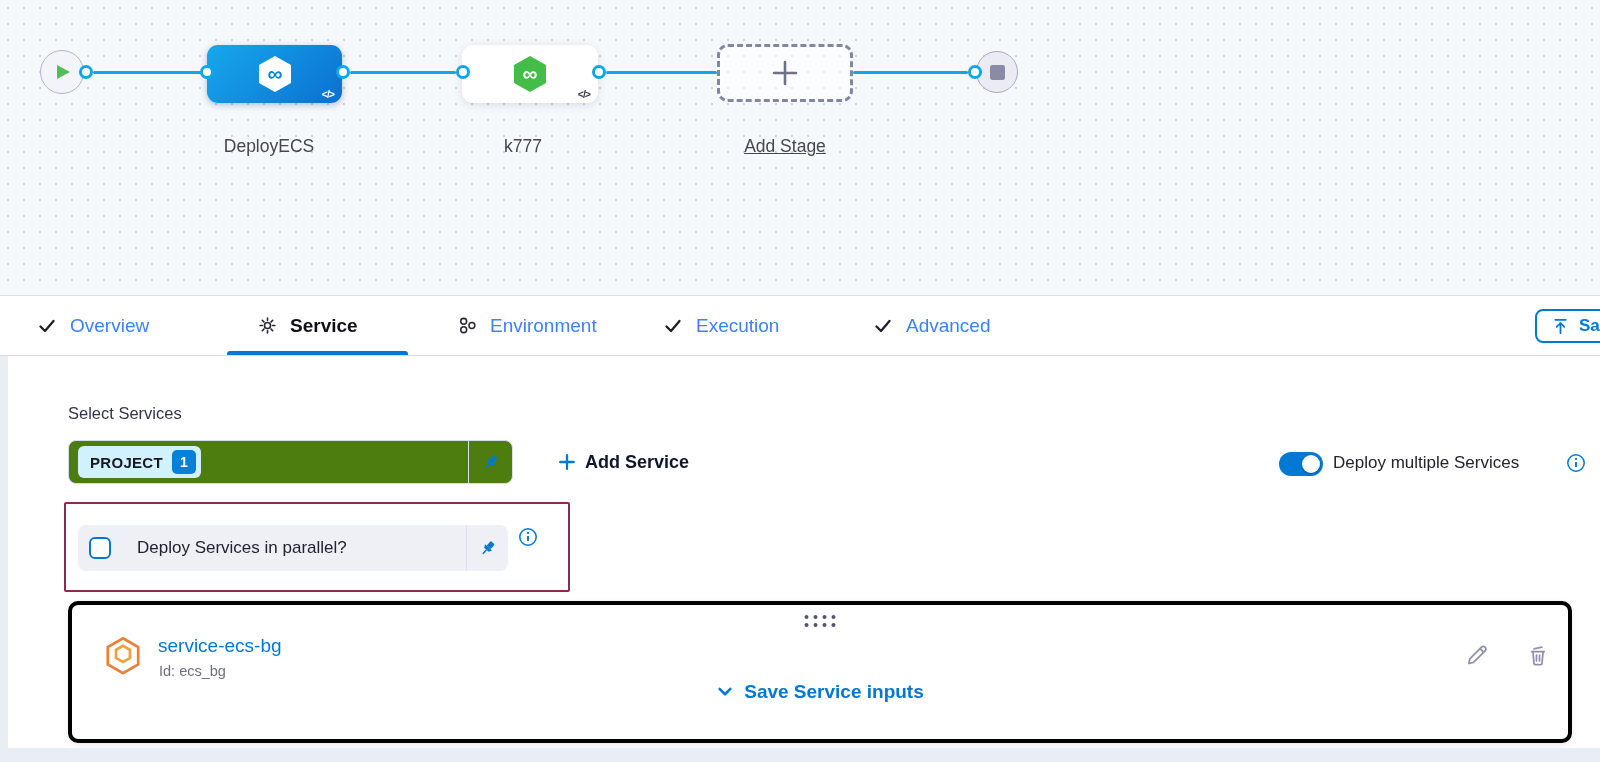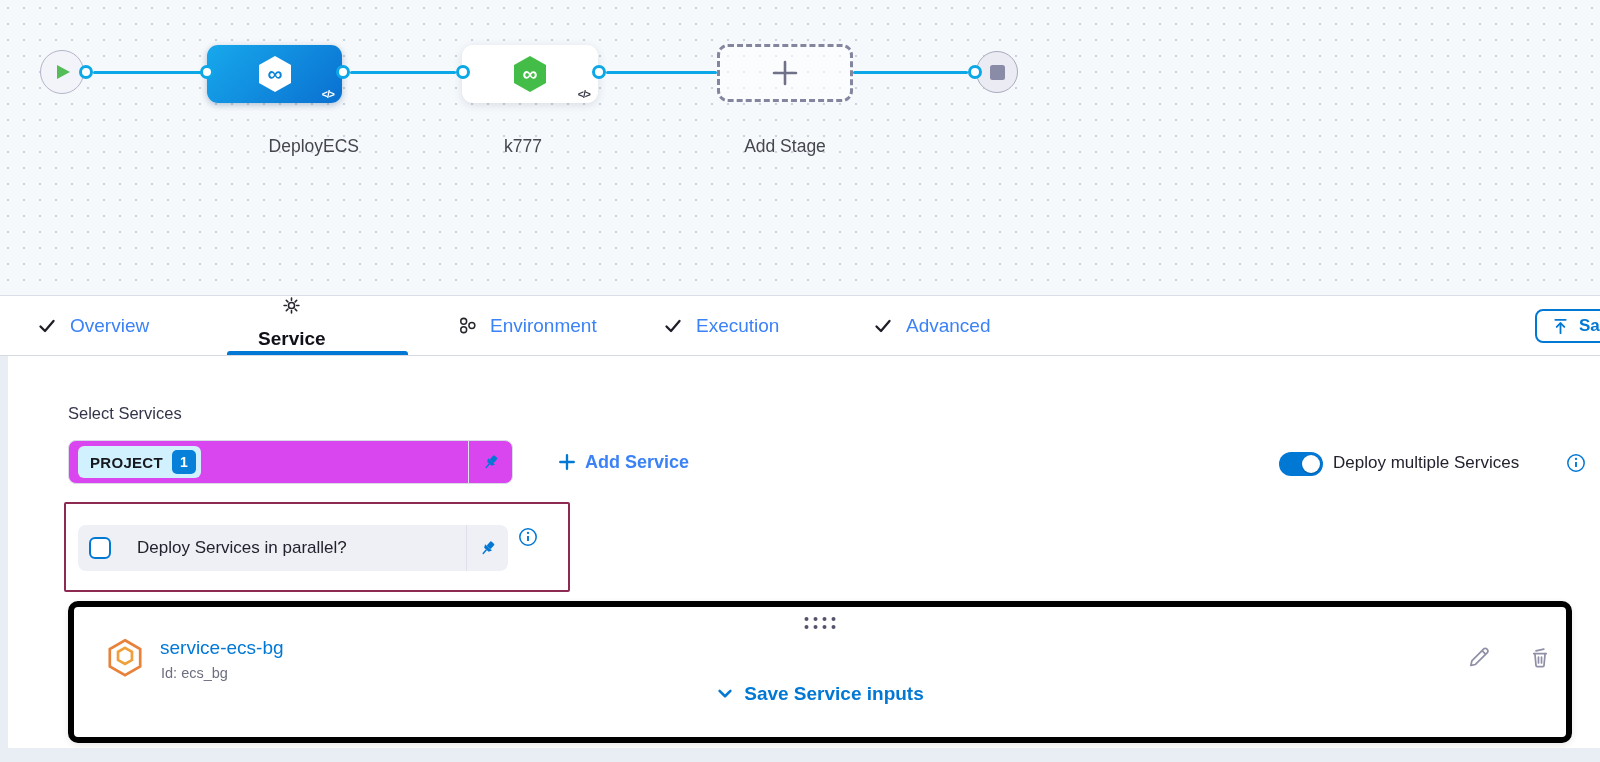--- a/index.html
+++ b/index.html
@@ -44,51 +44,51 @@
     border:2px solid #0278d5; border-radius:8px; background:#fff; color:#0278d5;
     display:flex; align-items:center; gap:9px; padding:0 14px; font-size:17px; font-weight:600; cursor:pointer; }
 
   
   .content { position:absolute; left:0; top:356px; width:1600px; height:406px; background:#fff; }
   .strip-left { position:absolute; left:0; top:0; width:8px; height:406px; background:#e9edf4; }
   .strip-bottom { position:absolute; left:0; top:392px; width:1600px; height:14px; background:#e9edf4; }
   .select-label { position:absolute; left:68px; top:48px; font-size:16.5px; font-weight:400; color:#33344a; }
 
   .multiselect { position:absolute; left:68px; top:84px; width:445px; height:44px;
-    border:1px solid #d9dbe6; border-radius:8px; background:#d946ef; display:flex; cursor:text; }
+    border:1px solid #d9dbe6; border-radius:8px; background:#4d7c0f; display:flex; cursor:text; }
   .chips { flex:1; display:flex; align-items:center; padding:0 9px; }
   .chip { display:flex; align-items:center; gap:9px; background:#d2f1fe; border-radius:6px;
     padding:4px 5px 4px 12px; font-size:15px; font-weight:600; color:#16181d; letter-spacing:.3px; cursor:pointer; }
   .chip-badge { background:#0680d8; color:#fff; min-width:24px; height:24px; border-radius:5px;
     display:flex; align-items:center; justify-content:center; font-size:14px; font-weight:700; }
   .pin-sect { width:44px; border-left:1px solid #dfe1ea; display:flex; align-items:center;
     justify-content:center; cursor:pointer; }
 
   .add-service { position:absolute; left:558px; top:93px; height:26px; display:flex; align-items:center;
-    gap:9px; color:#3b82f6; font-size:18px; font-weight:700; cursor:pointer; }
+    gap:9px; color:#0f172a; font-size:18px; font-weight:700; cursor:pointer; }
 
   .toggle { position:absolute; left:1279px; top:96px; width:44px; height:24px; border-radius:12px;
     background:#0278d5; cursor:pointer; }
   .toggle-knob { position:absolute; right:3px; top:3px; width:18px; height:18px; border-radius:50%;
     background:#fff; box-shadow:0 1px 2px rgba(0,0,0,.25); }
   .toggle-label { position:absolute; left:1333px; top:97px; font-size:17px; font-weight:500; color:#22232e; }
   .info-btn { position:absolute; width:20px; height:20px; cursor:pointer; }
 
   .highlight-box { position:absolute; left:64px; top:146px; width:506px; height:90px;
     border:2.5px solid #8d2a52; border-radius:2px; }
   .parallel-field { position:absolute; left:78px; top:169px; width:430px; height:46px;
     background:#eef0f6; border-radius:8px; display:flex; align-items:center; }
   .checkbox { margin-left:11px; width:22px; height:22px; border:2px solid #0278d5; border-radius:6px;
     background:#fff; cursor:pointer; flex:none; }
   .parallel-label { margin-left:26px; font-size:17px; color:#22232e; flex:1; }
   .pin-sect2 { width:42px; height:100%; border-left:1px solid #dde0ea; display:flex;
     align-items:center; justify-content:center; cursor:pointer; }
 
   .service-card { position:absolute; left:68px; top:245px; width:1504px; height:142px; background:#fff;
-    border:6px solid #000000; border-radius:10px; box-shadow:0 2px 6px rgba(40,41,61,.10); }
+    border:4px solid #000000; border-radius:10px; box-shadow:0 2px 6px rgba(40,41,61,.10); }
   .drag-handle { position:absolute; left:50%; top:10px; transform:translateX(-50%);
     display:grid; grid-template-columns:repeat(4, 4px); gap:4px 5px; cursor:grab; }
   .drag-handle i { width:4px; height:4px; border-radius:50%; background:#53546a; }
   .svc-icon { position:absolute; left:32px; top:30px; }
   .svc-name { position:absolute; left:86px; top:30px; font-size:19px; font-weight:500; color:#0278d5; cursor:pointer; }
   .svc-id { position:absolute; left:87px; top:58px; font-size:14.5px; color:#6d6e80; }
   .icon-btn { position:absolute; top:37px; width:26px; height:26px; cursor:pointer; }
   .view-inputs { position:absolute; left:0; right:0; top:76px; display:flex; justify-content:center;
     align-items:center; gap:10px; color:#0278d5; font-size:19px; font-weight:700; cursor:pointer; }
 </style>
@@ -133,33 +133,33 @@
     <div class="end-square"></div>
   </div>
 
   <div class="node-dot" style="left:79px;"></div>
   <div class="node-dot" style="left:200px;"></div>
   <div class="node-dot" style="left:336px;"></div>
   <div class="node-dot" style="left:456px;"></div>
   <div class="node-dot" style="left:592px;"></div>
   <div class="node-dot" style="left:968px;"></div>
 
-  <div class="node-label" style="left:179px;text-align:right;">DeployECS</div>
+  <div class="node-label" style="left:179px;">DeployECS</div>
   <div class="node-label" style="left:433px;">k777</div>
-  <div class="node-label" style="left:695px;">Add Stage</div>
+  <div class="node-label" style="left:695px;text-decoration:underline;">Add Stage</div>
 </div>
 
 <div class="tabbar">
   <div class="tab" style="left:37px;">
     <svg width="20" height="20" viewBox="0 0 20 20" fill="none" stroke="#1e1f27" stroke-width="2.3" stroke-linecap="round" stroke-linejoin="round">
         <path d="M3.5 10.5 L8 15 L16.5 5"></path>
       </svg>
     <span>Overview</span>
   </div>
-  <div class="tab active" style="left:258px;flex-direction:column;">
+  <div class="tab active" style="left:258px;">
     <svg width="19" height="19" viewBox="0 0 20 20" fill="none" stroke="#26262e" stroke-width="1.7" stroke-linecap="round">
       <circle cx="10" cy="10" r="3.2"></circle>
       <path d="M10 2.2 V4.6 M10 15.4 V17.8 M2.2 10 H4.6 M15.4 10 H17.8 M4.5 4.5 L6.2 6.2 M13.8 13.8 L15.5 15.5 M15.5 4.5 L13.8 6.2 M6.2 13.8 L4.5 15.5"></path>
     </svg>
     <span>Service</span>
   </div>
   <div class="tab" style="left:458px;">
     <svg width="19" height="19" viewBox="0 0 20 20" fill="none" stroke="#26262e" stroke-width="1.6">
       <circle cx="6" cy="5.6" r="3.1"></circle>
         <circle cx="6" cy="14.4" r="3.1"></circle>

